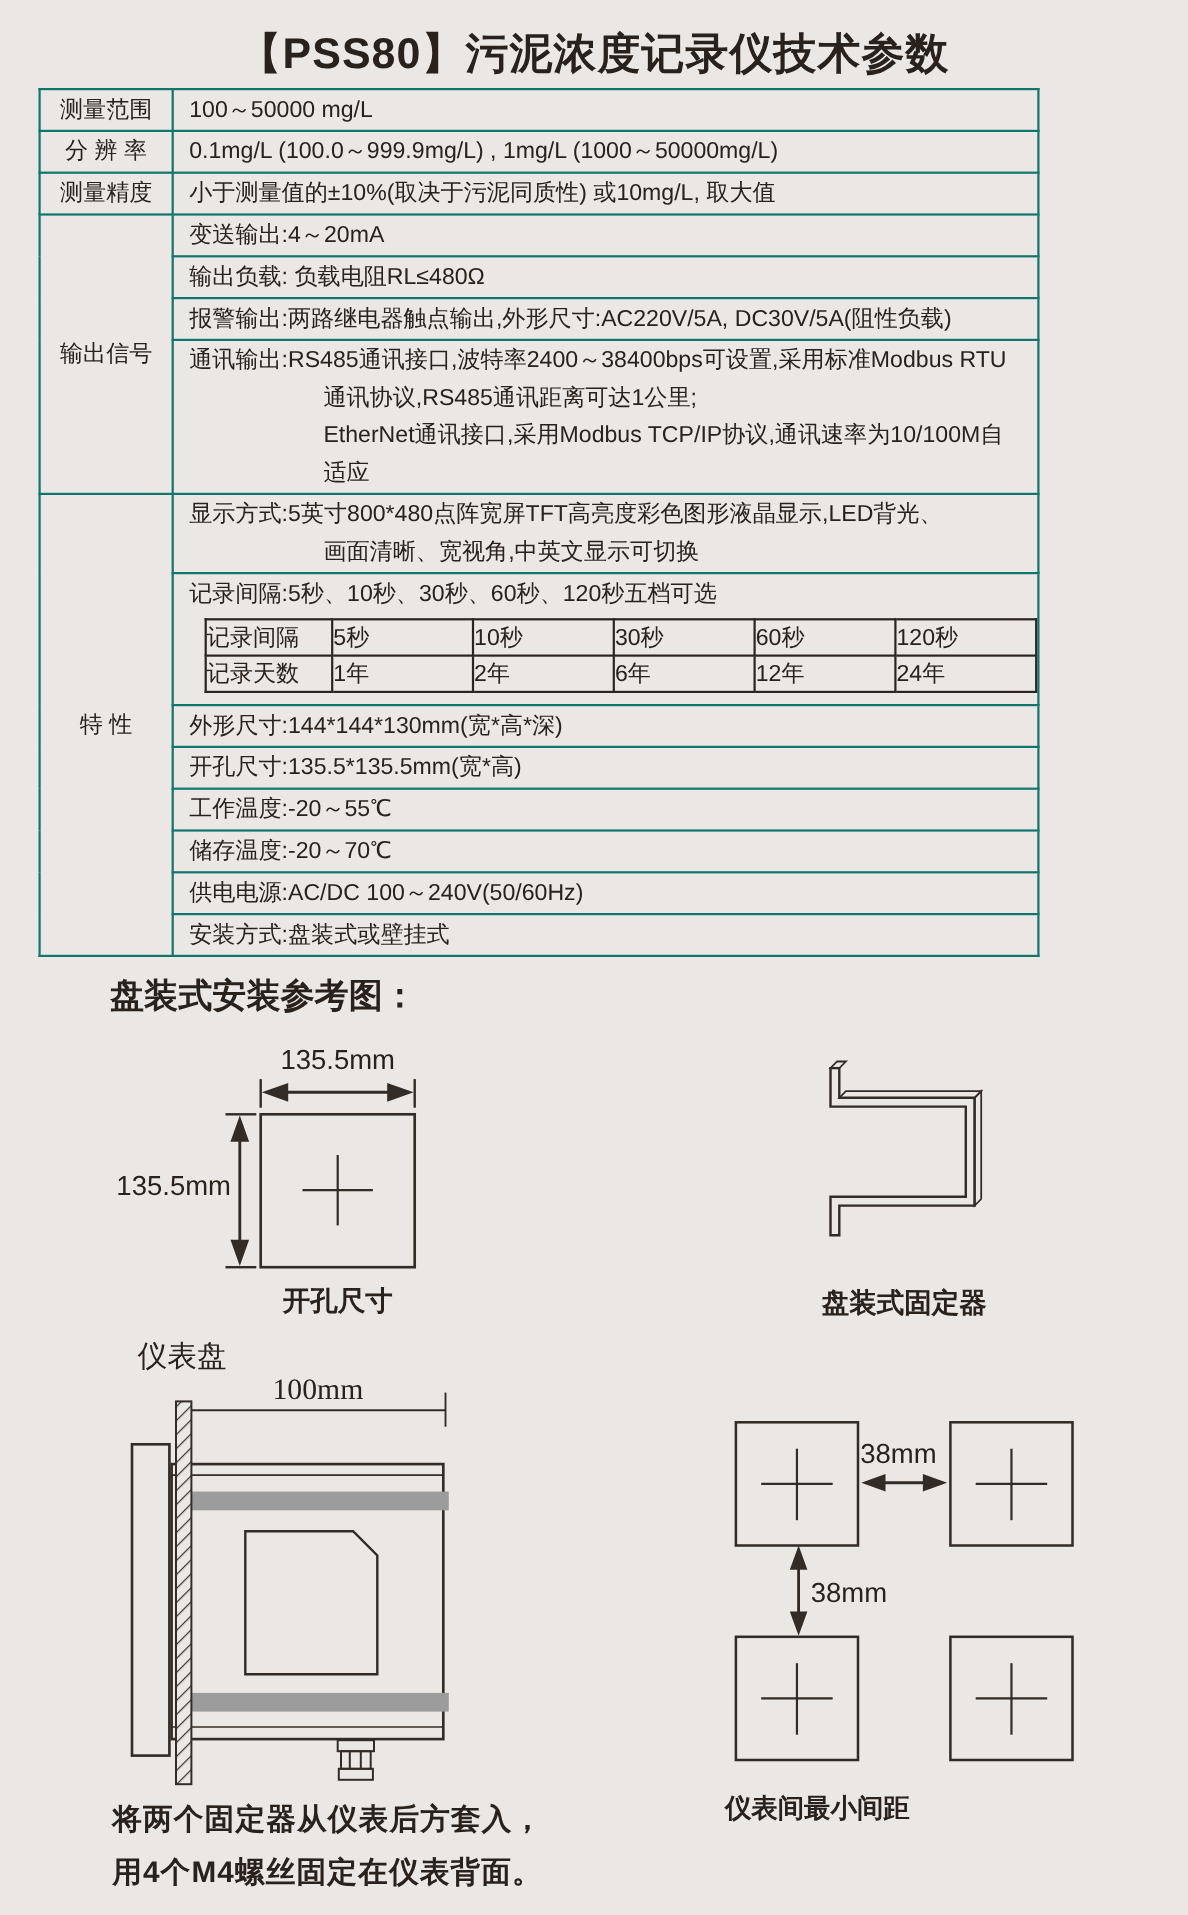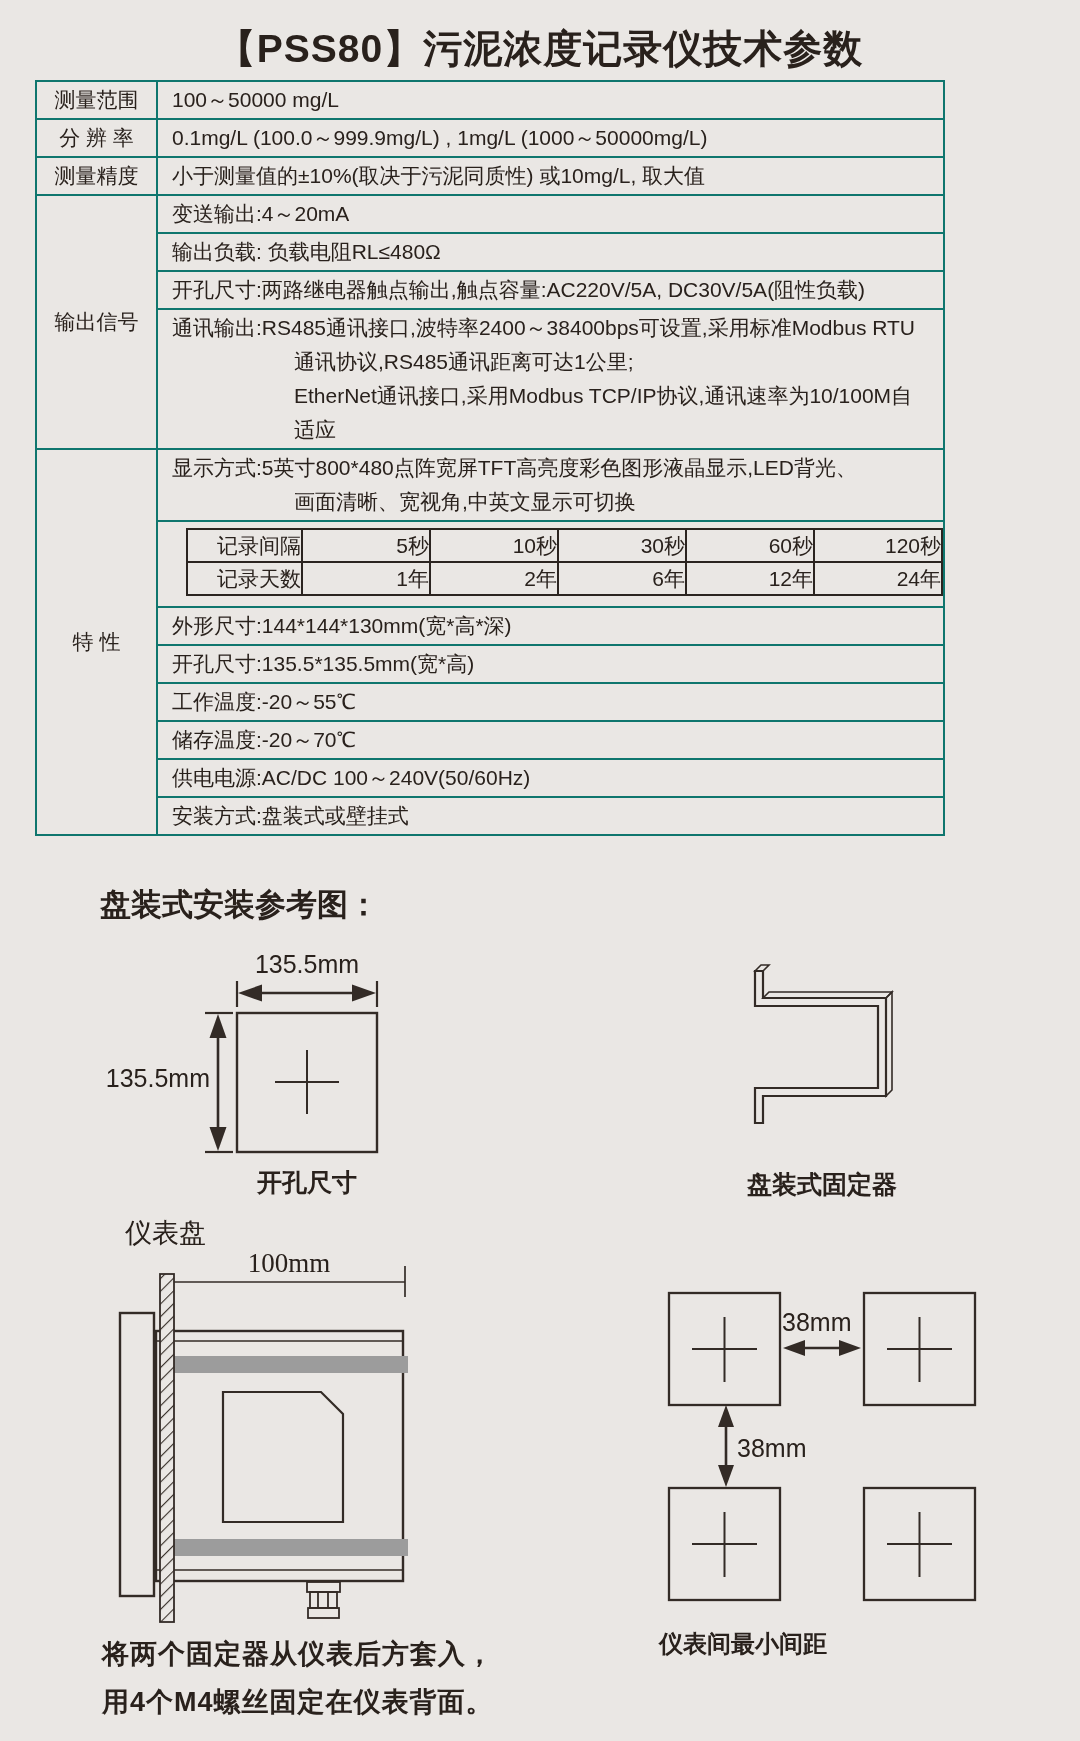--- a/index.html
+++ b/index.html
@@ -26,21 +26,21 @@
   }
   table.spec th{width:115px;text-align:center;padding:1px 2px;}
   table.spec td{padding:1px 10px 1px 14px;text-align:left;}
   .indent2{padding-left:122px;}
   
   table.rec{
     border-collapse:collapse;table-layout:fixed;width:755px;
     margin:5px 0 9px 14px;font-size:21px;
   }
   table.rec td{
-    border:2px solid #2b2420;text-align:right;line-height:31px;
+    border:2px solid #2b2420;text-align:left;line-height:31px;
     padding:0;
   }
   table.rec col.c0{width:115px;}
   table.rec col.cn{width:128px;}
   
   .section-title{left:100px;top:884px;font-size:31px;font-weight:bold;}
   .dim{font-size:25px;font-weight:normal;}
   .caption{font-size:25px;font-weight:bold;}
   .serif-label{font-family:"Liberation Serif", serif;font-size:27px;}
   .note{left:102px;font-size:27px;font-weight:bold;letter-spacing:1px;}
@@ -67,38 +67,39 @@
       <td>小于测量值的±10%(取决于污泥同质性) 或10mg/L, 取大值</td>
     </tr>
     <tr>
       <th rowspan="4">输出信号</th>
       <td>变送输出:4～20mA</td>
     </tr>
     <tr>
       <td>输出负载: 负载电阻RL≤480Ω</td>
     </tr>
     <tr>
-      <td>开孔尺寸:两路继电器触点输出,触点容量:AC220V/5A, DC30V/5A(阻性负载)</td>
+      <td>报警输出:两路继电器触点输出,外形尺寸:AC220V/5A, DC30V/5A(阻性负载)</td>
     </tr>
     <tr>
       <td>
         <div>通讯输出:RS485通讯接口,波特率2400～38400bps可设置,采用标准Modbus RTU</div>
         <div class="indent2">通讯协议,RS485通讯距离可达1公里;</div>
         <div class="indent2">EtherNet通讯接口,采用Modbus TCP/IP协议,通讯速率为10/100M自适应</div>
       </td>
     </tr>
     <tr>
       <th rowspan="8">特  性</th>
       <td>
         <div>显示方式:5英寸800*480点阵宽屏TFT高亮度彩色图形液晶显示,LED背光、</div>
         <div class="indent2">画面清晰、宽视角,中英文显示可切换</div>
       </td>
     </tr>
     <tr>
       <td>
+        <div>记录间隔:5秒、10秒、30秒、60秒、120秒五档可选</div>
         <table class="rec">
           <colgroup>
                 <col class="c0">
                 <col class="cn">
                 <col class="cn">
                 <col class="cn">
                 <col class="cn">
                 <col class="cn">
               </colgroup>
           <tbody>

